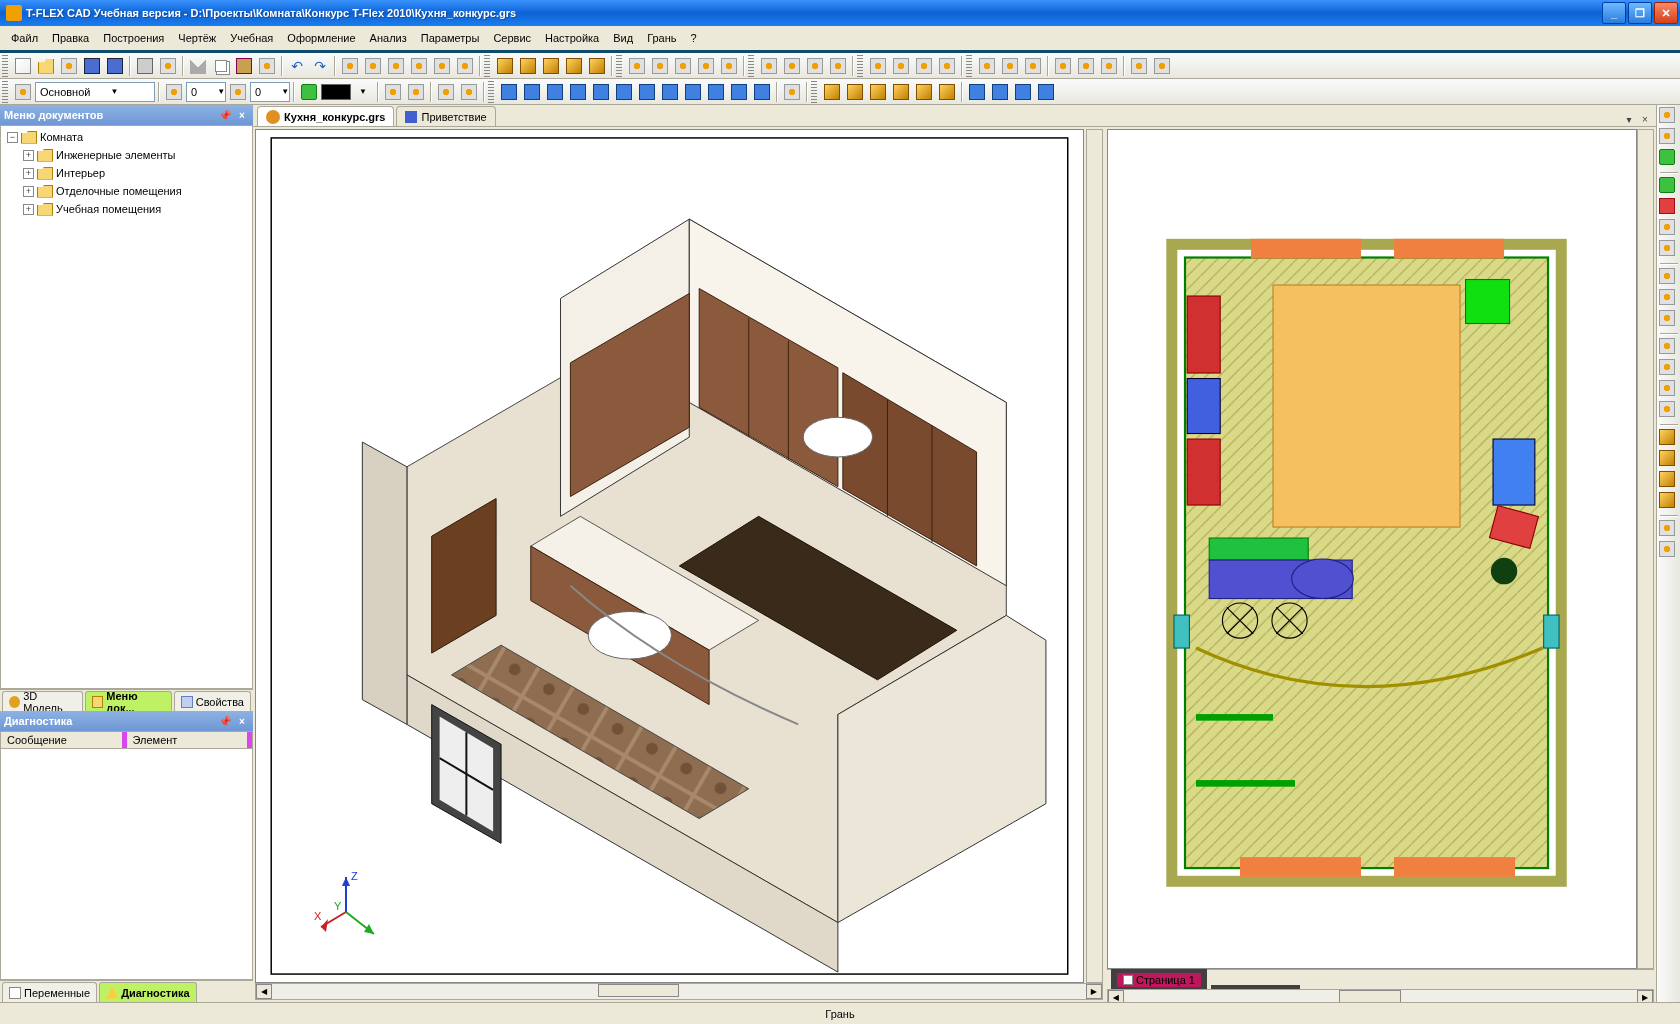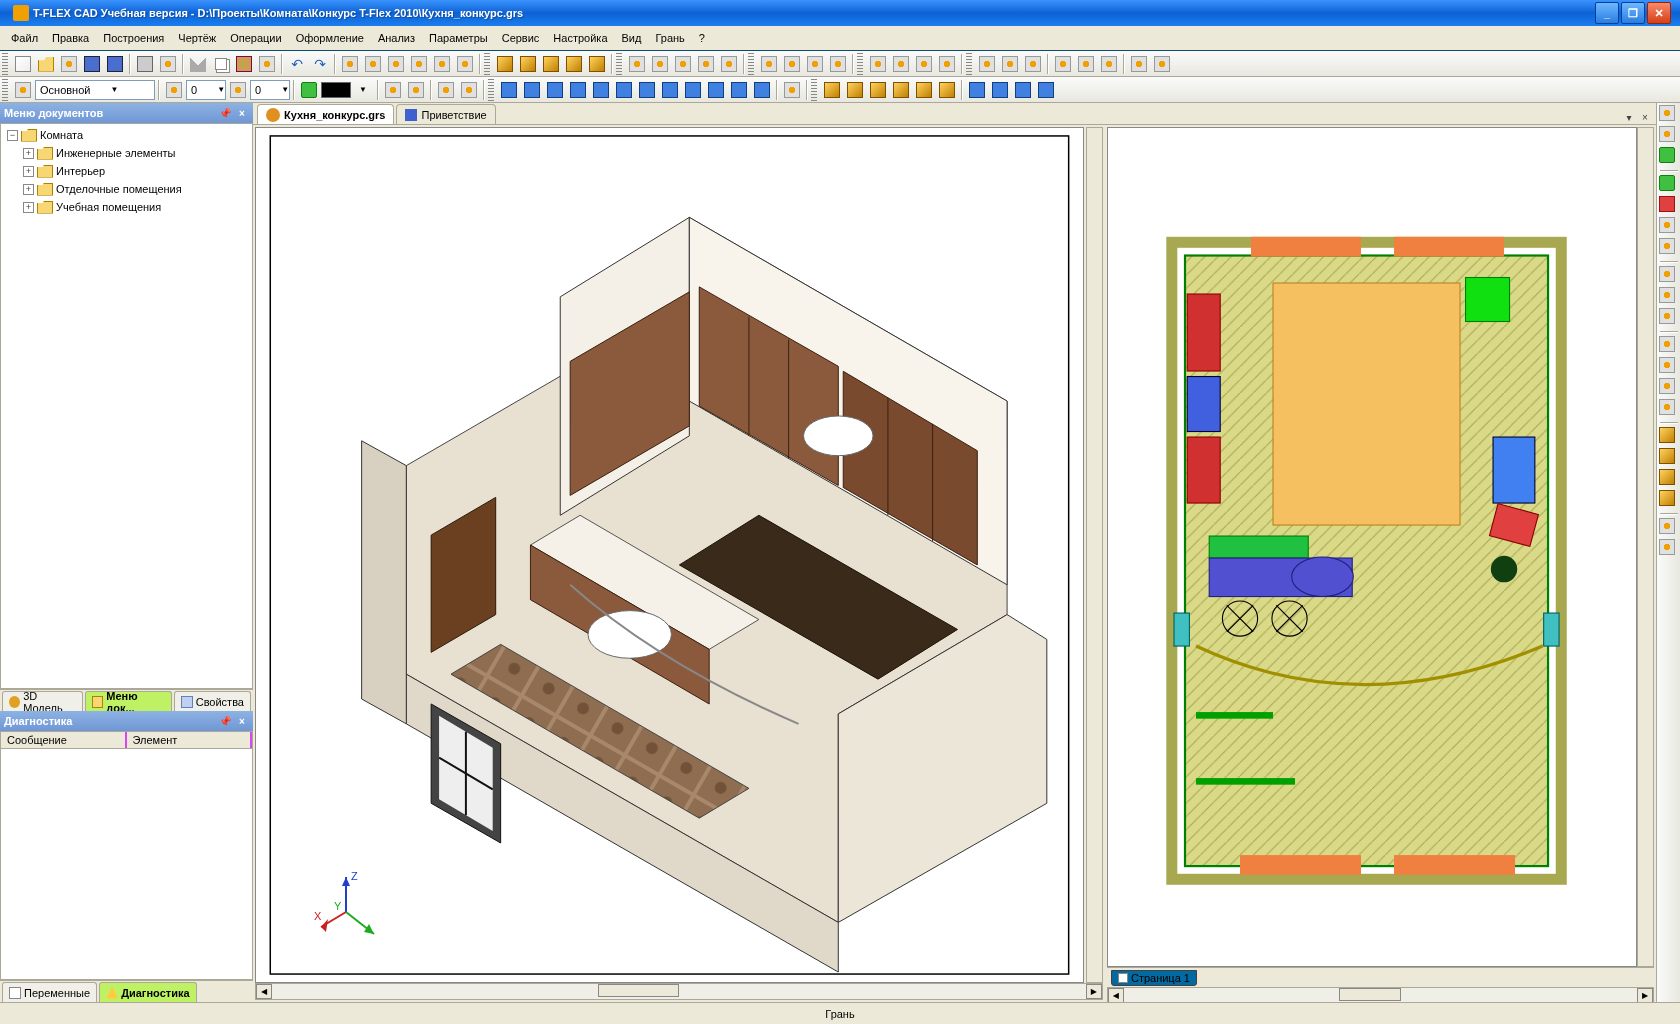--- a/index.html
+++ b/index.html
@@ -1,26 +1,26 @@
 <!DOCTYPE html>
 <html><head>
 <meta charset="utf-8">
 <style>
 * { box-sizing: border-box; margin: 0; padding: 0; font-family: Tahoma, sans-serif; font-size: 11px; }
 body { width: 1680px; height: 1024px; background: #ece9d8; overflow: hidden; display: flex; flex-direction: column; }
 
 
-.titlebar { height: 26px; background: linear-gradient(to bottom, #3a93ff 0%, #0d62d4 50%, #1b7ef0 100%); display: flex; align-items: center; padding: 0 9px; color: #fff; }
+.titlebar { height: 26px; background: linear-gradient(to bottom, #3a93ff 0%, #0d62d4 50%, #1b7ef0 100%); display: flex; align-items: center; padding: 0 2px; color: #fff; }
 .titlebar .app-icon { width: 16px; height: 16px; background: #f0a000; border-radius: 2px; margin: 0 4px; }
 .titlebar .title { flex: 1; font-weight: bold; text-shadow: 1px 1px 1px rgba(0,0,0,0.3); }
 .titlebar .win-btn { width: 24px; height: 22px; margin-left: 2px; border: 1px solid #0040a0; background: linear-gradient(to bottom, #6fb8ff, #2a7de0); color: #fff; display: flex; align-items: center; justify-content: center; font-weight: bold; border-radius: 2px; cursor: pointer; }
 .titlebar .win-btn.close { background: linear-gradient(to bottom, #fa8a6a, #d44018); border-color: #a02000; }
 
 
-.menubar { height: 22px; background: #ece9d8; border-bottom: 1px solid #0c4a6e; display: flex; align-items: center; padding: 12px 4px; }
+.menubar { height: 22px; background: #ece9d8; border-bottom: 3px solid #0c4a6e; display: flex; align-items: center; padding: 12px 4px; }
 .menubar .menu-item { padding: 2px 7px; cursor: pointer; }
 
 
 .toolbar { height: 26px; background: linear-gradient(to bottom, #fafafa, #e8e8e0); border-bottom: 1px solid #aca899; display: flex; align-items: center; padding: 0 2px; gap: 1px; }
 .toolbar .tb-btn { width: 22px; height: 22px; border: 1px solid transparent; display: flex; align-items: center; justify-content: center; cursor: pointer; }
 .toolbar .tb-sep { width: 2px; height: 20px; border-left: 1px solid #aca899; border-right: 1px solid #fff; margin: 0 2px; }
 .toolbar .tb-grip { width: 6px; height: 22px; background: repeating-linear-gradient(to bottom, #888 0 1px, transparent 1px 3px); margin-right: 3px; }
 .toolbar .tb-combo { height: 20px; border: 1px solid #7f9db9; background: #fff; padding: 0 4px; display: flex; align-items: center; cursor: pointer; gap: 16px; }
 .toolbar .tb-combo .arrow { margin-left: 4px; font-size: 8px; }
 .toolbar .tb-swatch { width: 30px; height: 16px; background: #000; border: 1px solid #666; }
@@ -59,21 +59,21 @@
 .tab-strip { height: 22px; background: #ece9d8; border-top: 1px solid #aca899; display: flex; align-items: flex-end; padding: 0 2px; gap: 2px; }
 .tab-strip .tab { height: 20px; padding: 2px 6px; background: #f0f0e8; border: 1px solid #aca899; border-bottom: none; border-radius: 3px 3px 0 0; cursor: pointer; display:flex; align-items:center; gap:3px;}
 .tab-strip .tab.active { background: #bef264; font-weight: bold; }
 .tab-strip .tab-ico { width:12px; height:12px; }
 .tab-ico.model { background:#e0a020; border-radius:50%; }
 .tab-ico.menu { background:#f7d774; border:1px solid #b08000;}
 .tab-ico.props { background:#c0d0f0; border:1px solid #6080c0;}
 
 .diag-body { flex: 0 0 auto; background:#fff; border:1px solid #aca899; display:flex; flex-direction:column;}
 .diag-header-row { display:flex; background:#ece9d8; border-bottom:1px solid #aca899;}
-.diag-header-row div { padding:2px 6px; border-right:2px solid #d946ef; flex:1;}
+.diag-header-row div { padding:2px 6px; border-right:5px solid #d946ef; flex:1;}
 .diag-content { height: 230px; background:#fff;}
 
 .tab-strip.bottom .tab-ico.vars { background:#fff; border:1px solid #888;}
 .tab-strip.bottom .tab-ico.diag { background:#ffcc40; clip-path: polygon(50% 0, 100% 100%, 0 100%);}
 
 
 .doc-area { flex: 1; display: flex; flex-direction: column; background: #ece9d8; }
 .doc-tabs { height: 22px; display: flex; align-items: flex-end; padding: 2px 4px 0; gap:2px; border-bottom:1px solid #aca899;}
 .doc-tabs .doc-tab { height: 20px; padding: 2px 8px; background: #ece9d8; border: 1px solid #aca899; border-bottom: none; border-radius: 4px 4px 0 0; cursor:pointer; display:flex; align-items:center; gap:4px;}
 .doc-tabs .doc-tab.active { background: #fff; font-weight: bold; }
@@ -88,21 +88,21 @@
 .scroll-h { height: 17px; background: #ece9d8; border:1px solid #aca899; display:flex; align-items:center;}
 .scroll-h .sb-btn { width:16px; height:15px; background:#ece9d8; border:1px solid #888; display:flex; align-items:center; justify-content:center; font-size:8px; cursor:pointer;}
 .scroll-h .sb-track { flex:1; background:#efefe8; position:relative; height:15px;}
 .scroll-h .sb-thumb { position:absolute; height:13px; top:0; background:#ece9d8; border:1px solid #888;}
 .scroll-v { width:17px; background:#ece9d8; border:1px solid #aca899;}
 
 .viewport-wrap { display:flex; flex-direction:column; }
 .viewport-row { flex:1; display:flex; }
 
 .page-tabs { height:20px; background:#ece9d8; display:flex; align-items:center; padding:0 4px; gap:4px; border-top:1px solid #aca899;}
-.page-tabs .ptab { padding:1px 6px; background:#0369a1; border:1px solid #404040; border-radius:0 0 3px 3px; cursor:pointer; display:flex; align-items:center; gap:3px;}
+.page-tabs .ptab { padding:1px 6px; background:#be185d; border:6px solid #404040; border-radius:0 0 3px 3px; cursor:pointer; display:flex; align-items:center; gap:3px;}
 .page-tabs .ptab.active { font-weight:bold;margin-top:36px; }
 
 
 .right-toolbar { width: 24px; background: linear-gradient(to right,#fafafa,#e8e8e0); border-left:1px solid #aca899; display:flex; flex-direction:column; align-items:center; padding:2px 0; gap:1px;}
 .right-toolbar .tb-btn { width:20px; height:20px; }
 .right-toolbar .tb-sep-h { height:2px; width:18px; border-top:1px solid #aca899; border-bottom:1px solid #fff; margin:2px 0;}
 
 
 .statusbar { height: 22px; background: #ece9d8; border-top: 1px solid #aca899; display:flex; align-items:center; justify-content:center; font-size:11px; }
 
@@ -117,21 +117,21 @@
   <div class="win-btn">_</div>
   <div class="win-btn">❐</div>
   <div class="win-btn close">✕</div>
 </div>
 
 <div class="menubar">
   <div class="menu-item"><span>Файл</span></div>
   <div class="menu-item"><span>Правка</span></div>
   <div class="menu-item"><span>Построения</span></div>
   <div class="menu-item"><span>Чертёж</span></div>
-  <div class="menu-item"><span>Операции</span></div>
+  <div class="menu-item"><span>Учебная</span></div>
   <div class="menu-item"><span>Оформление</span></div>
   <div class="menu-item"><span>Анализ</span></div>
   <div class="menu-item"><span>Параметры</span></div>
   <div class="menu-item"><span>Сервис</span></div>
   <div class="menu-item"><span>Настройка</span></div>
   <div class="menu-item"><span>Вид</span></div>
   <div class="menu-item"><span>Грань</span></div>
   <div class="menu-item"><span>?</span></div>
 </div>
 

